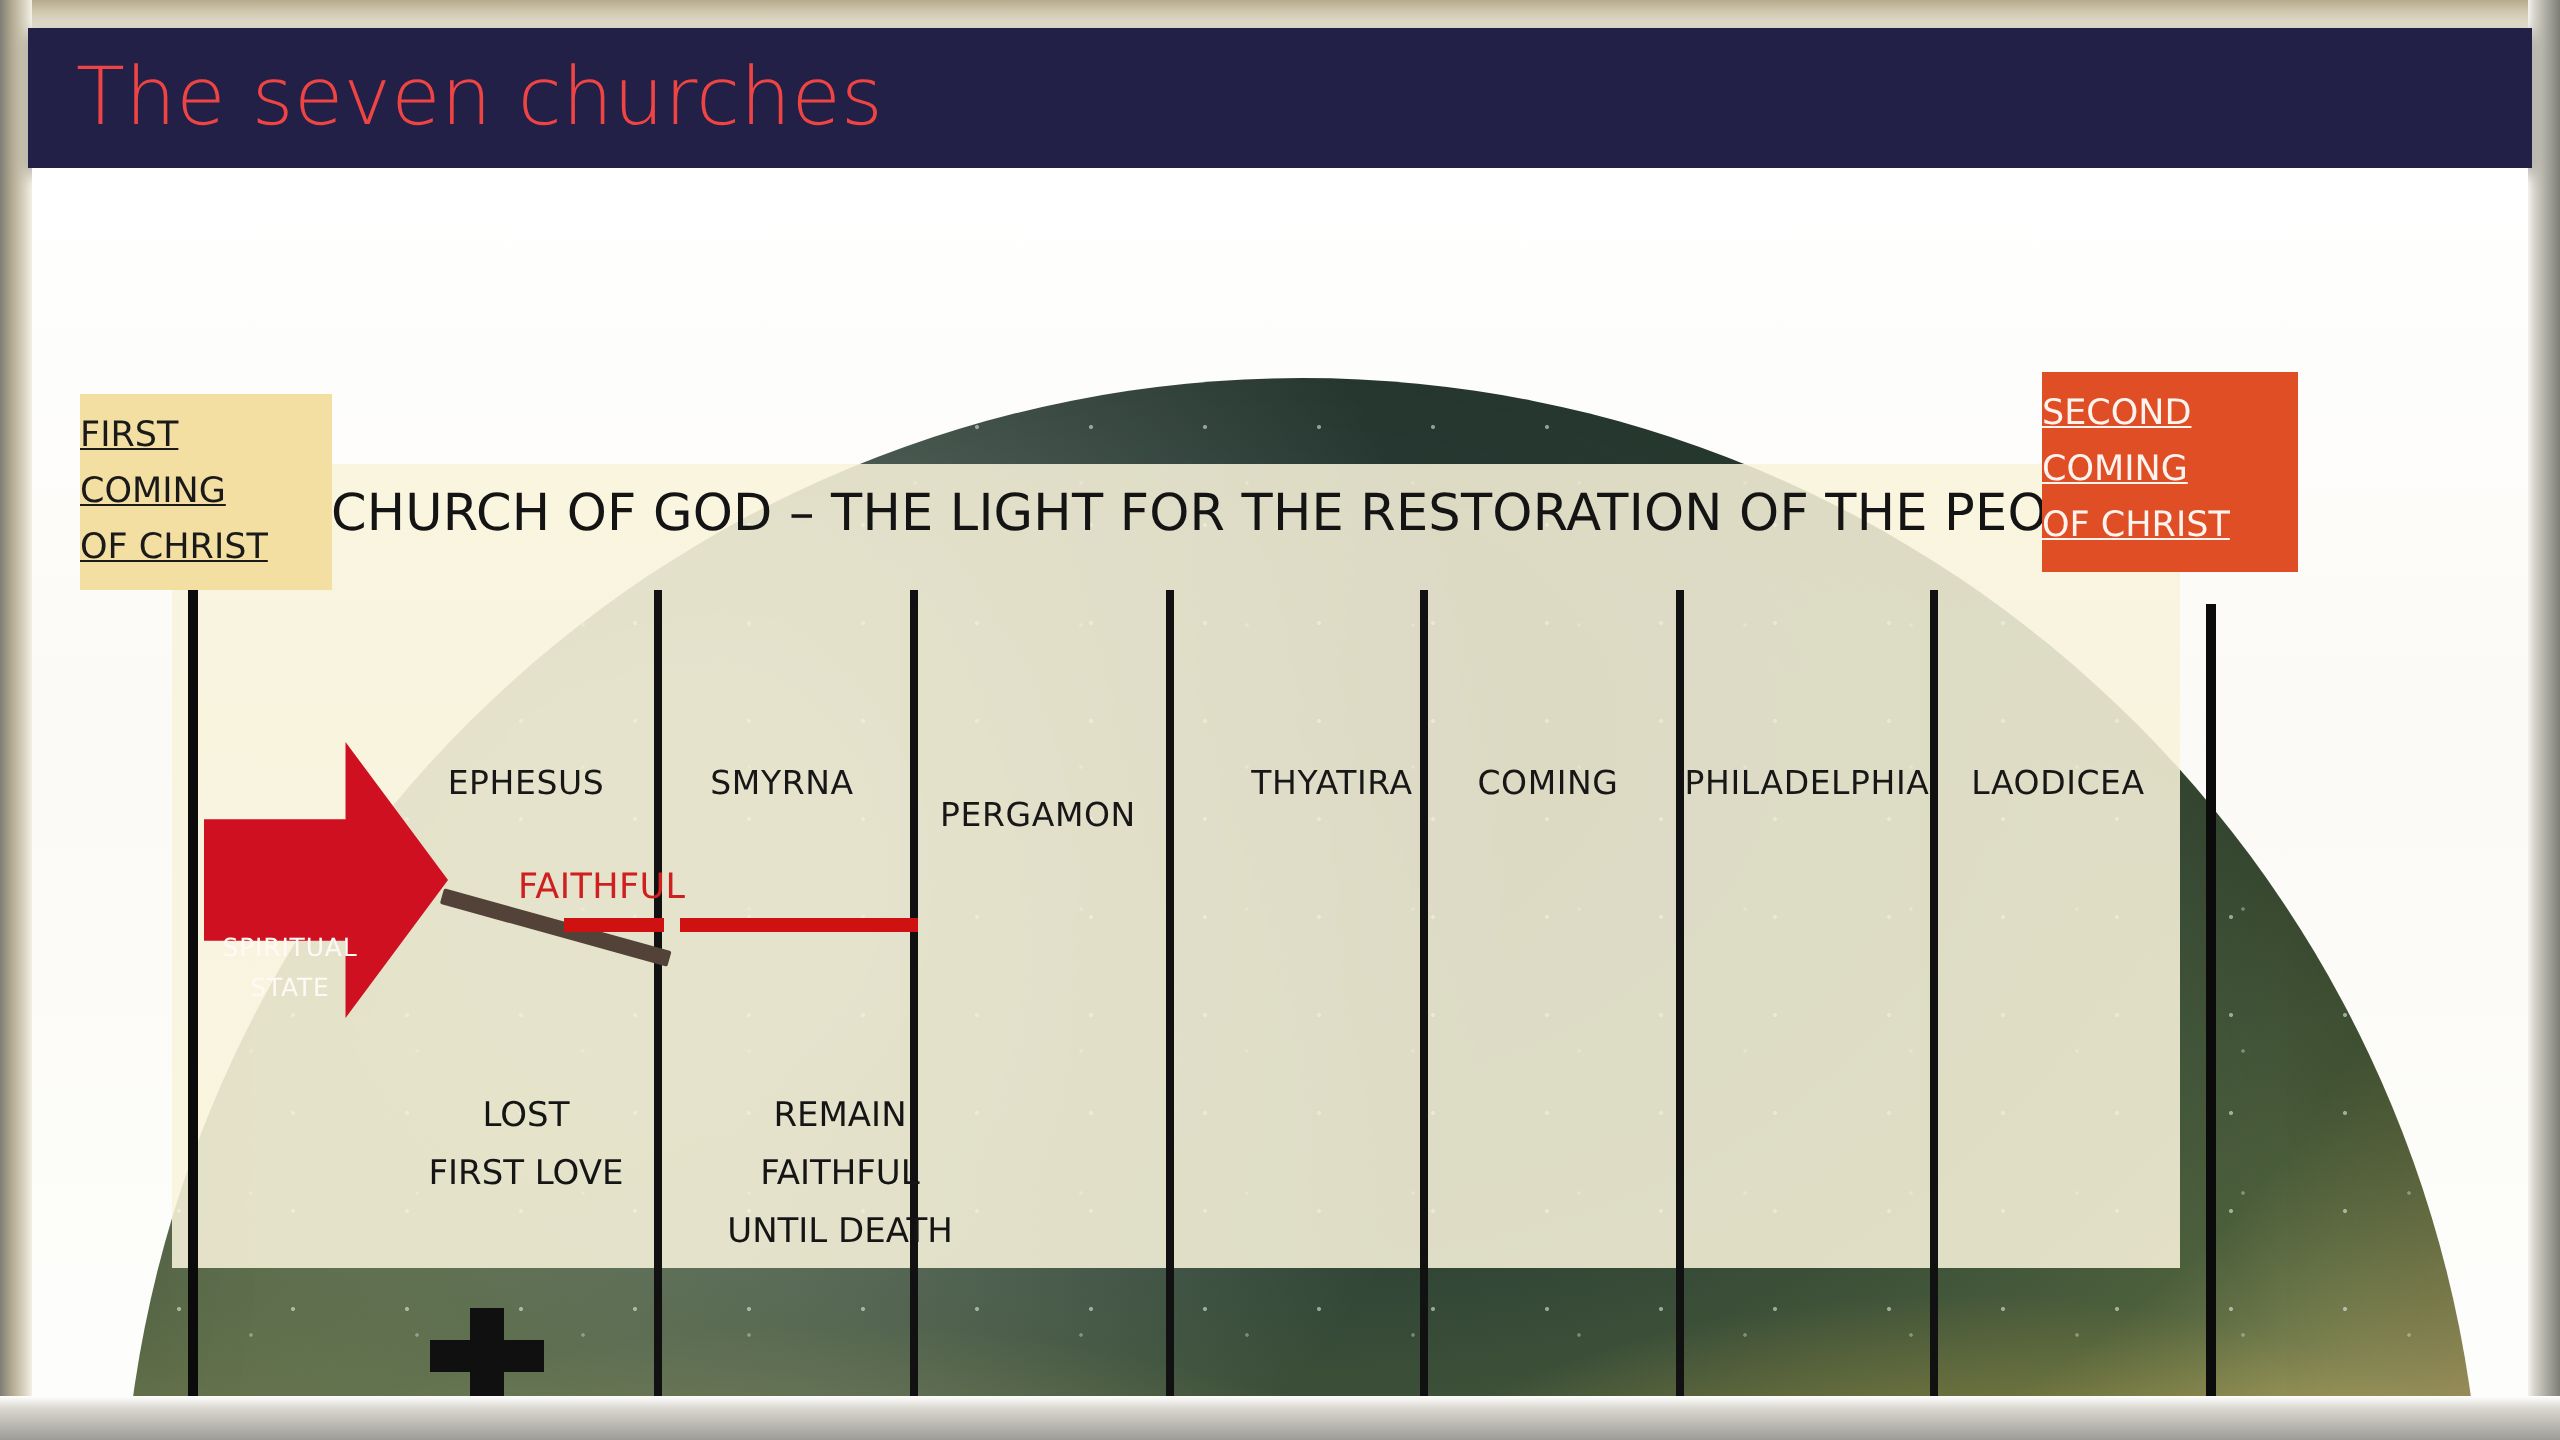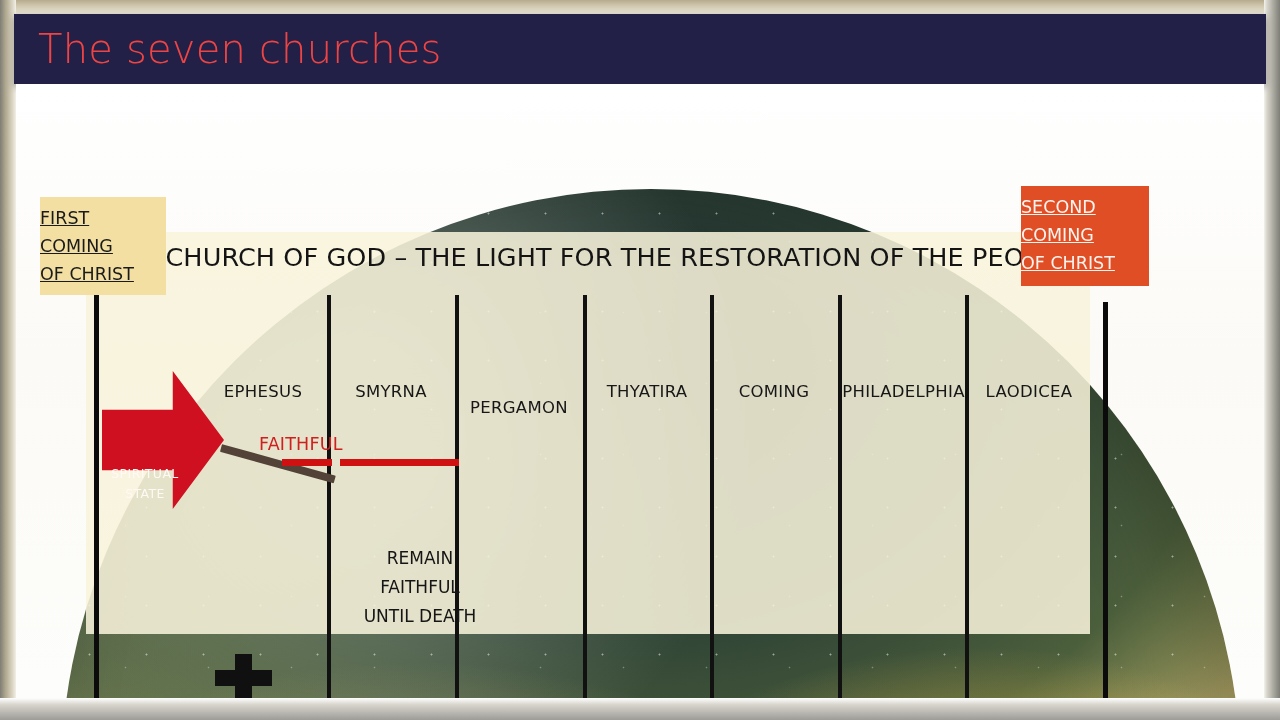--- a/index.html
+++ b/index.html
@@ -194,30 +194,32 @@
 OF CHRIST</div>
     <div class="stem" id="stem-second"></div>
 
     <div id="arrow"></div>
     <div id="arrow-text">SPIRITUAL
 STATE</div>
 
     <div class="church-label" style="left:183px;width:128px;">EPHESUS</div>
     <div class="church-label" style="left:311px;width:128px;">SMYRNA</div>
     <div class="church-label" style="left:439px;width:128px;margin-top:16px;">PERGAMON</div>
-    <div class="church-label" style="left:567px;width:128px;">THYATIRA</div>
+    <div class="church-label" style="left:567px;width:128px;padding-left:19px;">THYATIRA</div>
     <div class="church-label" style="left:694px;width:128px;">COMING</div>
     <div class="church-label" style="left:820px;width:135px;">PHILADELPHIA</div>
     <div class="church-label" style="left:949px;width:128px;">LAODICEA</div>
 
     <div id="brown-bar"></div>
     <div id="faithful-label">FAITHFUL</div>
     <div class="red-bar" id="red-bar-a"></div>
     <div class="red-bar" id="red-bar-b"></div>
 
+    <div class="note" style="left:183px;top:460px;width:128px;">LOST
+FIRST LOVE</div>
     <div class="note" style="left:311px;top:460px;width:128px;padding-left:29px;">REMAIN
 FAITHFUL
 UNTIL DEATH</div>
 
     <div id="cross-v"></div>
     <div id="cross-h"></div>
 
   </div>
 
   <div id="frame-bottom"></div>

